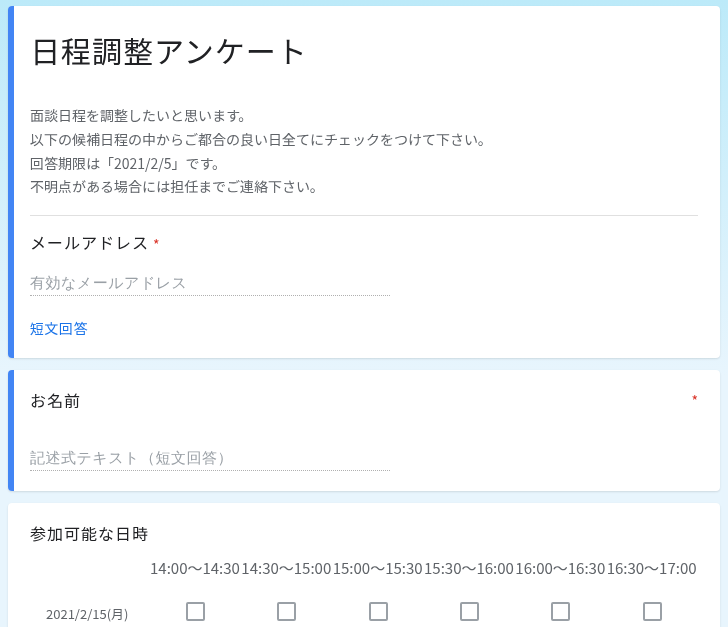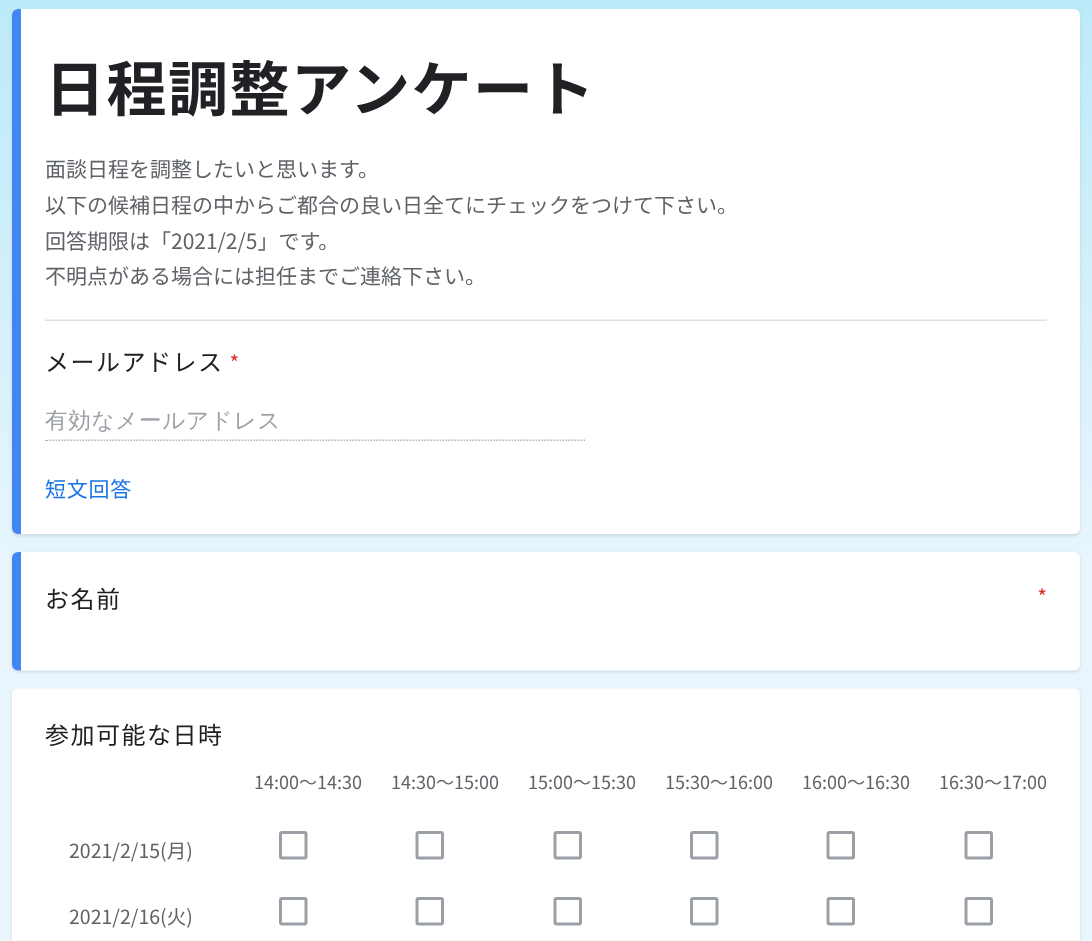--- a/index.html
+++ b/index.html
@@ -29,24 +29,24 @@
   .card.header-card { padding-top: 22px; }
   .accent-left {
     position: absolute;
     left: 0; top: 0; bottom: 0;
     width: 6px;
     border-top-left-radius: 4px;
     border-bottom-left-radius: 4px;
   }
   .accent-blue { background: #4285f4; }
   .form-title {
-    font-size: 40px;
-    font-weight: 700;
-    color: #202124;
-    margin: 0 0 16px 0;
+    font-size: 30px;
+    font-weight: 400;
+    color: #202124;
+    margin: 0 0 32px 0;
     letter-spacing: 1px;
   }
   .form-desc {
     font-size: 14px;
     color: #5f6368;
     line-height: 1.7;
     white-space: pre-line;
     margin-bottom: 16px;
   }
   .divider {
@@ -91,24 +91,24 @@
   }
   .section-label {
     font-size: 16px;
     color: #202124;
     margin-bottom: 8px;
     letter-spacing: 1px;
   }
   .grid-table { width: 100%; border-collapse: collapse; }
   .grid-table th {
     font-weight: 400;
-    font-size: 12px;
+    font-size: 15px;
     color: #5f6368;
     padding: 4px 0 14px 0;
-    text-align: right;
+    text-align: left;
     white-space: nowrap;
   }
   .grid-table td {
     text-align: center;
     padding: 10px 0;
   }
   .grid-table td.row-header {
     text-align: left;
     font-size: 13px;
     color: #5f6368;
@@ -150,20 +150,21 @@
 
     <div class="collect-row">
       <span class="link">短文回答</span>
     </div>
   </div>
 
   <div class="card name-card">
     <div class="accent-left accent-blue"></div>
     <div class="section-label" style="margin-bottom:17px">お名前</div>
     <span class="required-right">*</span>
+    <input type="text" class="text-input" placeholder="記述式テキスト（短文回答）" style="">
   </div>
 
   <div class="card">
     <div class="section-label">参加可能な日時</div>
 
     <table class="grid-table">
       <thead>
         <tr>
           <th></th>
           <th>14:00～14:30</th>

